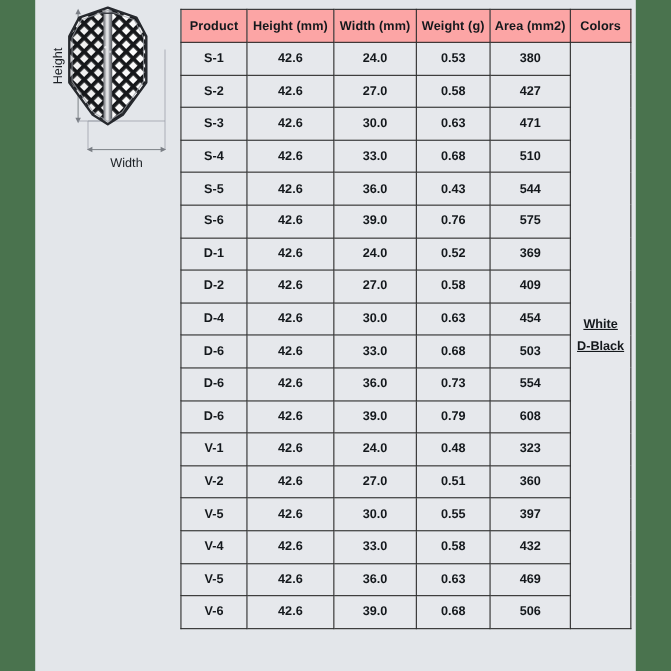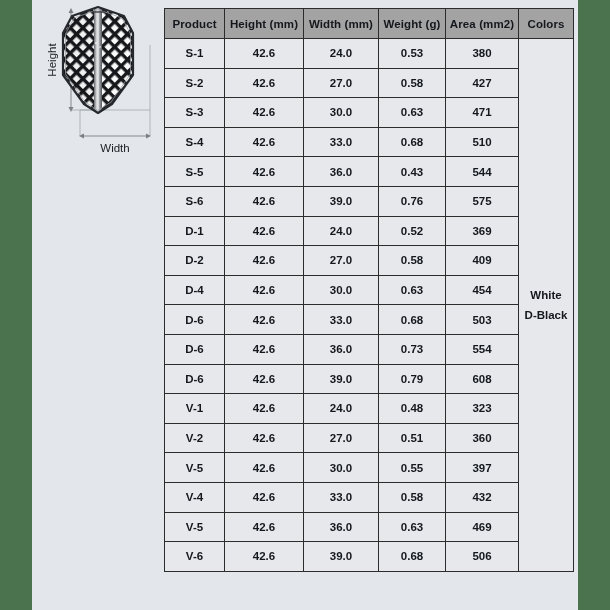--- a/index.html
+++ b/index.html
@@ -57,30 +57,31 @@
     text-align: center;
     vertical-align: middle;
     font-size: 11.5px;
     font-weight: bold;
     color: #14181c;
     height: 29.6px;
     padding: 0;
     background: #e6e8ec;
   }
   table.spec thead th {
-    background: #a3a3a3;
+    background: #fca5a5;
     height: 30px;
     font-size: 11.5px;
     letter-spacing: 0.1px;
   }
   td.colors-cell {
     background: #e6e8ec;
     font-size: 11.5px;
     line-height: 1.75;
     font-weight: bold;
+    text-decoration: underline;
   }
   .colors-line { display: block; }
 
   
   col.c-product { width: 60px; }
   col.c-height  { width: 79px; }
   col.c-width   { width: 75px; }
   col.c-weight  { width: 67px; }
   col.c-area    { width: 73px; }
   col.c-colors  { width: 55px; }

